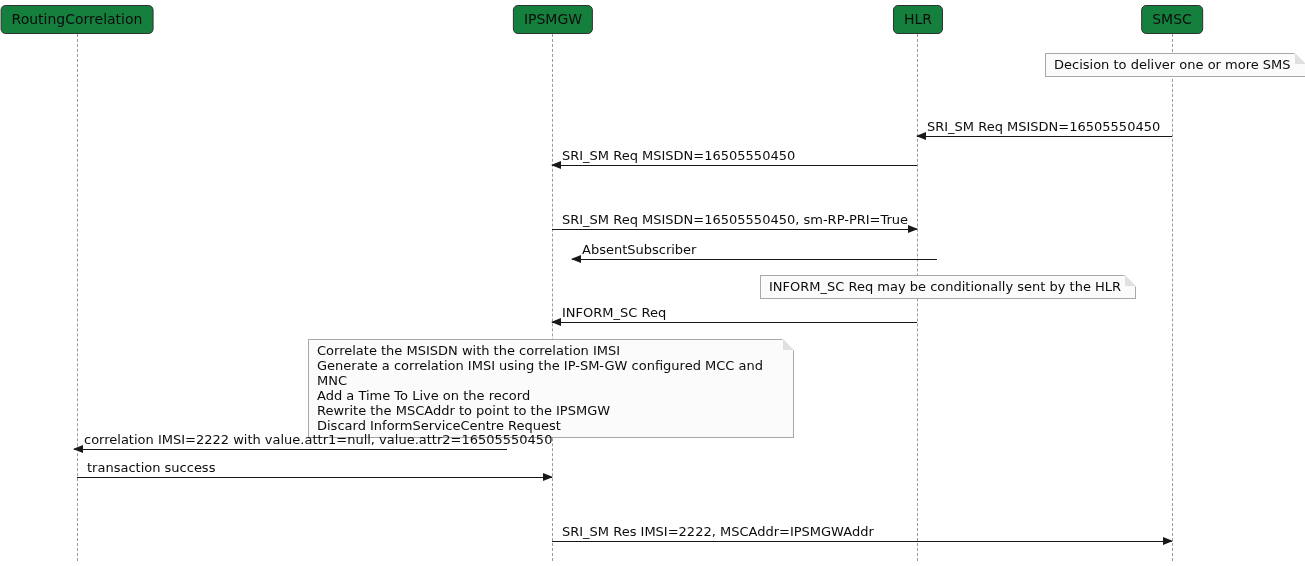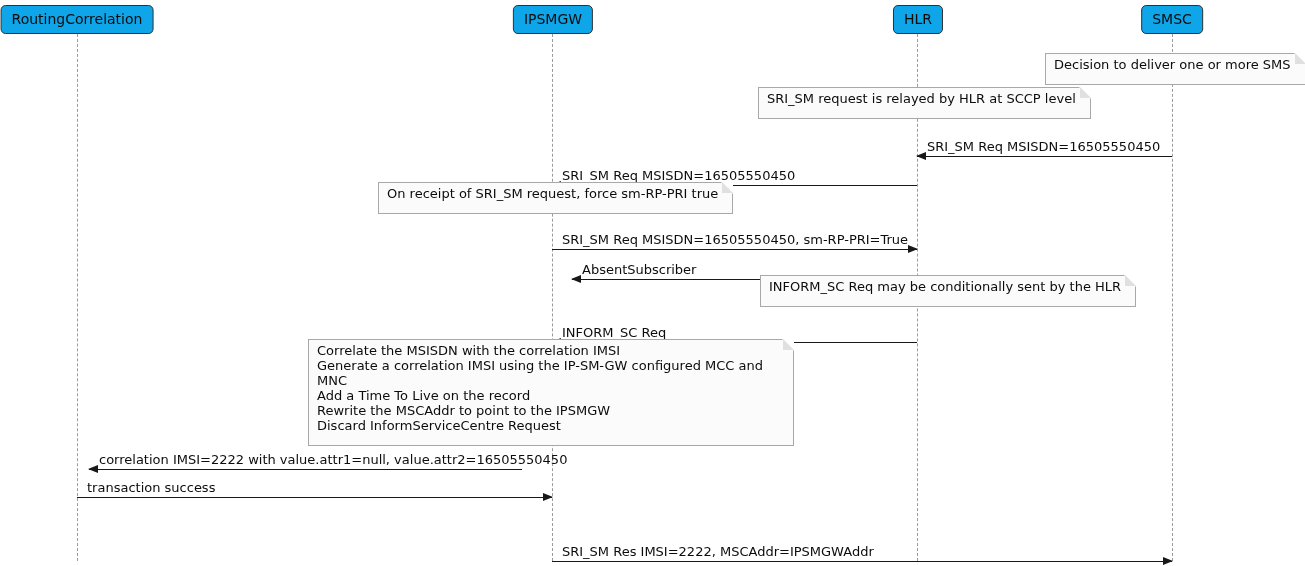--- a/index.html
+++ b/index.html
@@ -15,48 +15,48 @@
   .lifeline {
     position:absolute;
     top:34px; bottom:5px;
     width:0;
     border-left:1px dashed #9a9a9a;
   }
   .participant {
     position:absolute;
     top:5px;
     transform:translateX(-50%);
-    background:#0ea5e9;
+    background:#15803d;
     border:1px solid #303030;
     border-radius:5px;
     padding:5px 10px 6px 10px;
     font-size:14px;
     white-space:nowrap;
     line-height:16px;
   }
-  .message { position:absolute; height:20px;margin-top:20px; }
+  .message { position:absolute; height:20px; }
   .msg-line {
     position:absolute;
     left:0; right:0; bottom:0;
     height:0;
     border-top:1px solid #181818;
   }
   .msg-label {
     position:absolute;
     left:10px; bottom:3px;
     white-space:nowrap;
   }
   .arrow { position:absolute; width:0; height:0; top:-5px; }
   .arrow.left  { left:-1px;  border-top:4px solid transparent; border-bottom:4px solid transparent; border-right:10px solid #181818; }
   .arrow.right { right:-1px; border-top:4px solid transparent; border-bottom:4px solid transparent; border-left:10px solid #181818; }
   .note {
     position:absolute;
     background:#fbfbfb;
     border:1px solid #a8a8a8;
-    padding:3px 14px 12px 8px;
+    padding:3px 14px 4px 8px;
     white-space:nowrap;
     line-height:15px;
   }
   .note.multiline { white-space:normal; }
   .fold { position:absolute; top:-1px; right:-1px; width:12px; height:12px; }
   .fold::before {
     content:""; position:absolute; top:0; right:0; width:0; height:0;
     border-top:12px solid #ffffff; border-left:12px solid transparent;
   }
   .fold::after {
@@ -78,43 +78,35 @@
   <div class="participant" style="left:77px">RoutingCorrelation</div>
   <div class="participant" style="left:553px">IPSMGW</div>
   <div class="participant" style="left:918px">HLR</div>
   <div class="participant" style="left:1172px">SMSC</div>
 
   <div class="note" style="left:1045px; top:53px">
     <span>Decision to deliver one or more SMS</span>
     <span class="fold"></span>
   </div>
 
-  <div class="note" style="left:758px; top:87px">
-    <span>SRI_SM request is relayed by HLR at SCCP level</span>
-    <span class="fold"></span>
-  </div>
 
   <div class="message" style="left:917px; top:117px; width:255px">
     <div class="msg-label">SRI_SM Req MSISDN=16505550450</div>
     <div class="msg-line">
         <span class="arrow left"></span>
       </div>
   </div>
 
   <div class="message" style="left:552px; top:146px; width:365px">
     <div class="msg-label">SRI_SM Req MSISDN=16505550450</div>
     <div class="msg-line">
         <span class="arrow left"></span>
       </div>
   </div>
 
-  <div class="note" style="left:378px; top:182px">
-    <span>On receipt of SRI_SM request, force sm-RP-PRI true</span>
-    <span class="fold"></span>
-  </div>
 
   <div class="message" style="left:552px; top:210px; width:365px">
     <div class="msg-label">SRI_SM Req MSISDN=16505550450, sm-RP-PRI=True</div>
     <div class="msg-line">
         <span class="arrow right"></span>
       </div>
   </div>
 
   <div class="message" style="left:572px; top:240px; width:365px">
     <div class="msg-label">AbsentSubscriber</div>
@@ -137,21 +129,21 @@
 
   <div class="note multiline" style="left:308px; top:339px; width:462px">
     <span class="note-line">Correlate the MSISDN with the correlation IMSI</span>
     <span class="note-line">Generate a correlation IMSI using the IP-SM-GW configured MCC and MNC</span>
     <span class="note-line">Add a Time To Live on the record</span>
     <span class="note-line">Rewrite the MSCAddr to point to the IPSMGW</span>
     <span class="note-line">Discard InformServiceCentre Request</span>
     <span class="fold"></span>
   </div>
 
-  <div class="message" style="left:89px; top:430px; width:433px">
+  <div class="message" style="left:74px; top:430px; width:433px">
     <div class="msg-label">correlation IMSI=2222 with value.attr1=null, value.attr2=16505550450</div>
     <div class="msg-line">
         <span class="arrow left"></span>
       </div>
   </div>
 
   <div class="message" style="left:77px; top:458px; width:475px">
     <div class="msg-label">transaction success</div>
     <div class="msg-line">
         <span class="arrow right"></span>

